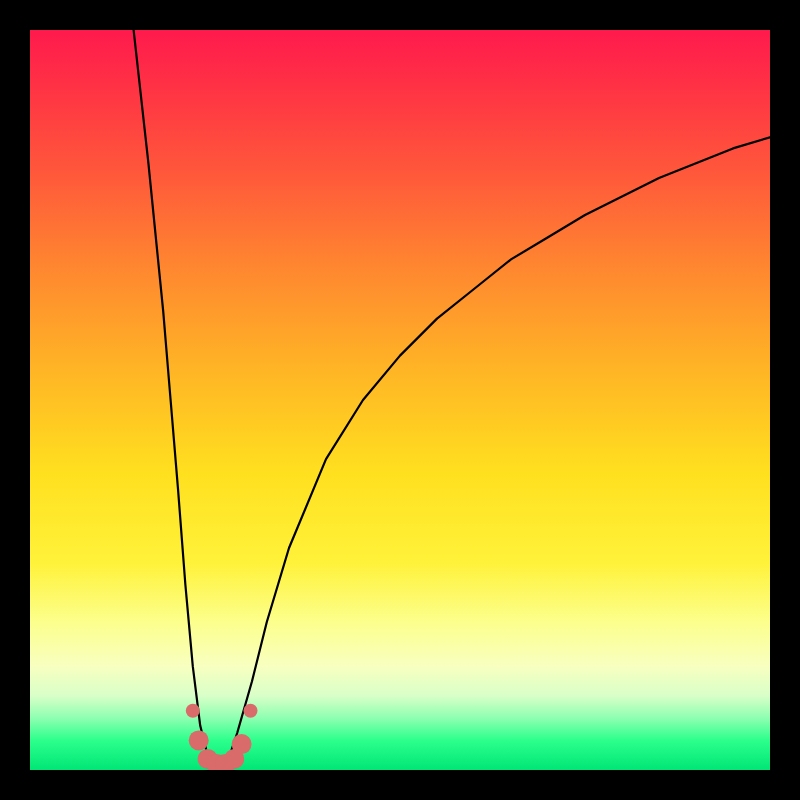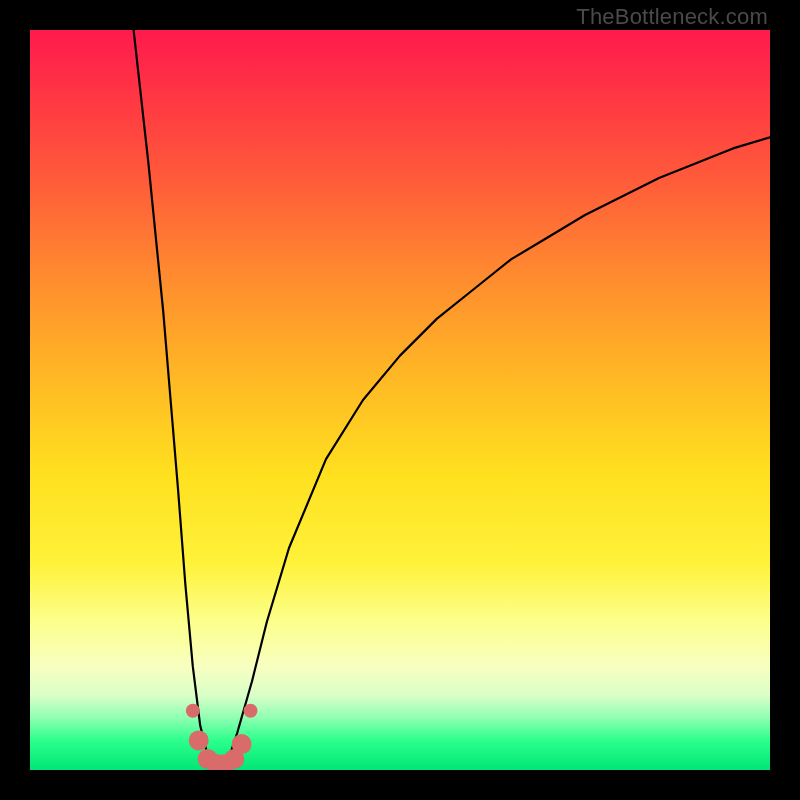--- a/index.html
+++ b/index.html
@@ -71,14 +71,13 @@
           <circle cx="168.7" cy="710.4" r="10" fill="#d96b6b"></circle>
           <circle cx="177.6" cy="728.9" r="10" fill="#d96b6b"></circle>
           <circle cx="186.5" cy="734.1" r="10" fill="#d96b6b"></circle>
           <circle cx="195.4" cy="734.1" r="10" fill="#d96b6b"></circle>
           <circle cx="204.2" cy="728.9" r="10" fill="#d96b6b"></circle>
           <circle cx="211.6" cy="714.1" r="10" fill="#d96b6b"></circle>
           <circle cx="220.5" cy="680.8" r="7" fill="#d96b6b"></circle>
         </g>
     </svg>
   </div>
-  <div class="watermark">TheBottleneck.com</div>
 </div>
 
 </body></html>

